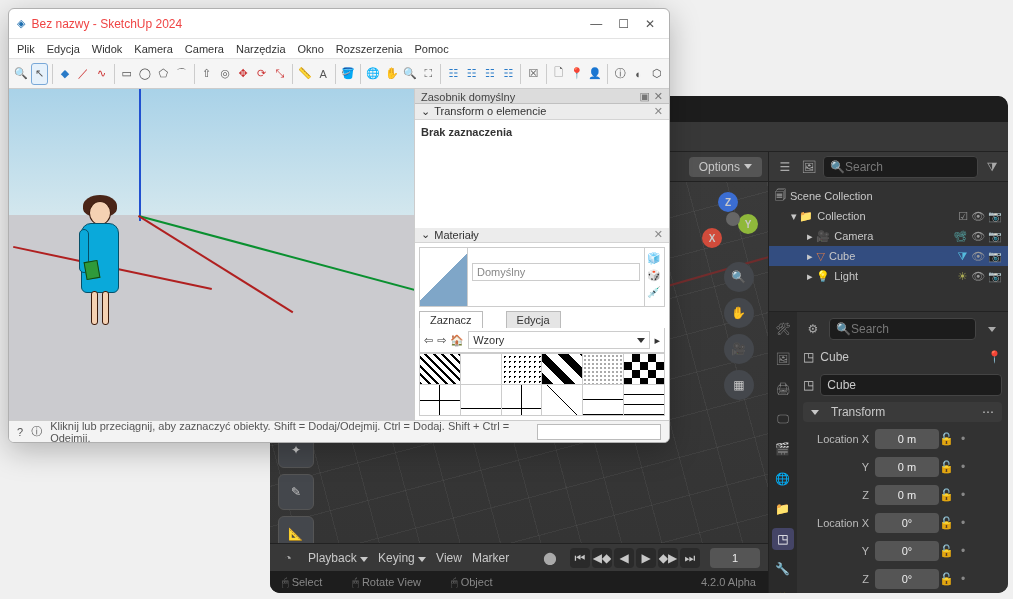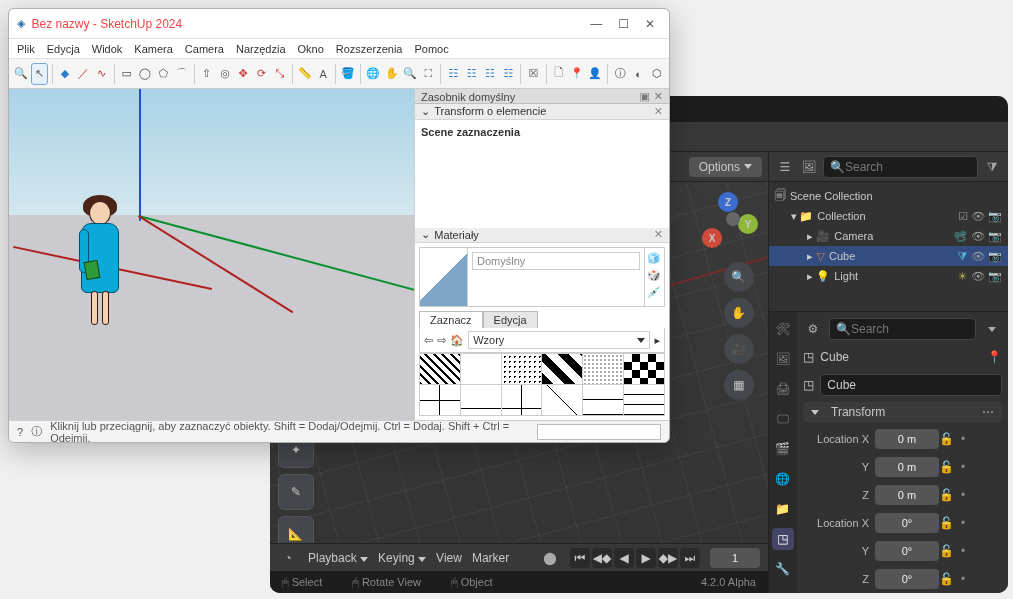--- a/index.html
+++ b/index.html
@@ -85,24 +85,24 @@
 
 .su-panels { width:255px; border-left:1px solid #ccc; background:#f5f5f5; display:flex; flex-direction:column; }
 .su-tray-title { height:20px; background:#dcdcdc; border-bottom:1px solid #c0c0c0; display:flex; align-items:flex-end; padding:0 6px; font-size:11px; color:#444; }
 .su-tray-title .ctl { margin-left:auto; display:flex; gap:4px; color:#777; }
 .su-phdr { height:20px; background:#ececec; border-bottom:1px solid #d4d4d4; display:flex; align-items:center; padding:0 6px; gap:4px; font-size:11px; }
 .su-phdr .x { margin-left:auto; color:#888; }
 .su-pbody { background:#fff; padding:6px; font-size:11px; }
 .su-pbody.info { height:140px; }
 .mat-preview { display:flex; height:60px; border:1px solid #ccc; background:#fff; }
 .mat-prev-sw { width:48px; background:linear-gradient(135deg,#fff 50%,#7fa6c8 50%); border-right:1px solid #ccc; }
-.mat-prev-r { flex:1; padding:4px; display:flex; flex-direction:column; gap:4px; }
+.mat-prev-r { flex:1; padding:4px; display:flex; flex-direction:column; gap:4px;margin-top:11px; }
 .mat-name { border:1px solid #ccc; height:18px; padding:0 4px; color:#888; display:flex; align-items:center; }
 .mat-ico-col { width:20px; display:flex; flex-direction:column; gap:4px; padding:4px 0; align-items:center; color:#666; border-left:1px solid #ccc; }
-.mat-tabs { display:flex; margin-top:4px; }
+.mat-tabs { display:flex; margin-top:4px;gap:23px; }
 .mat-tab { border:1px solid #bbb; border-bottom:none; padding:2px 10px; background:#e5e5e5; font-size:11px; }
 .mat-tab.active { background:#fff; }
 .mat-toolbar { display:flex; align-items:center; gap:4px; border:1px solid #ccc; border-top:none; padding:3px 4px; background:#fff; }
 .mat-sel { flex:1; border:1px solid #ccc; height:18px; padding:0 4px; display:flex; align-items:center; }
 .mat-grid { display:grid; grid-template-columns:repeat(6,1fr); gap:1px; background:#ccc; border:1px solid #ccc; }
 .mat-cell { background:#fff; height:30px; display:flex; align-items:center; justify-content:center; overflow:hidden; }
 .su-status { height:22px; border-top:1px solid #ccc; display:flex; align-items:center; padding:0 8px; gap:8px; font-size:11px; color:#555; background:#f3f3f3; }
 .su-status .measure { margin-left:auto; width:130px; height:16px; border:1px solid #bbb; background:#fff; }
 .caret { display:inline-block; width:0; height:0; border-left:4px solid transparent; border-right:4px solid transparent; border-top:5px solid currentColor; }
 </style>
@@ -401,21 +401,21 @@
             <span>✕</span>
           </span>
       </div>
 
       <div class="su-phdr">
         <span>⌄</span>
         <span>Transform o elemencie</span>
         <span class="x">✕</span>
       </div>
       <div class="su-pbody info">
-        <b>Scene zaznaczenia</b>
+        <b>Brak zaznaczenia</b>
       </div>
 
       <div class="su-phdr">
         <span>⌄</span>
         <span>Materiały</span>
         <span class="x">✕</span>
       </div>
       <div class="su-pbody" style="padding:4px">
         <div class="mat-preview">
           <div class="mat-prev-sw"></div>

